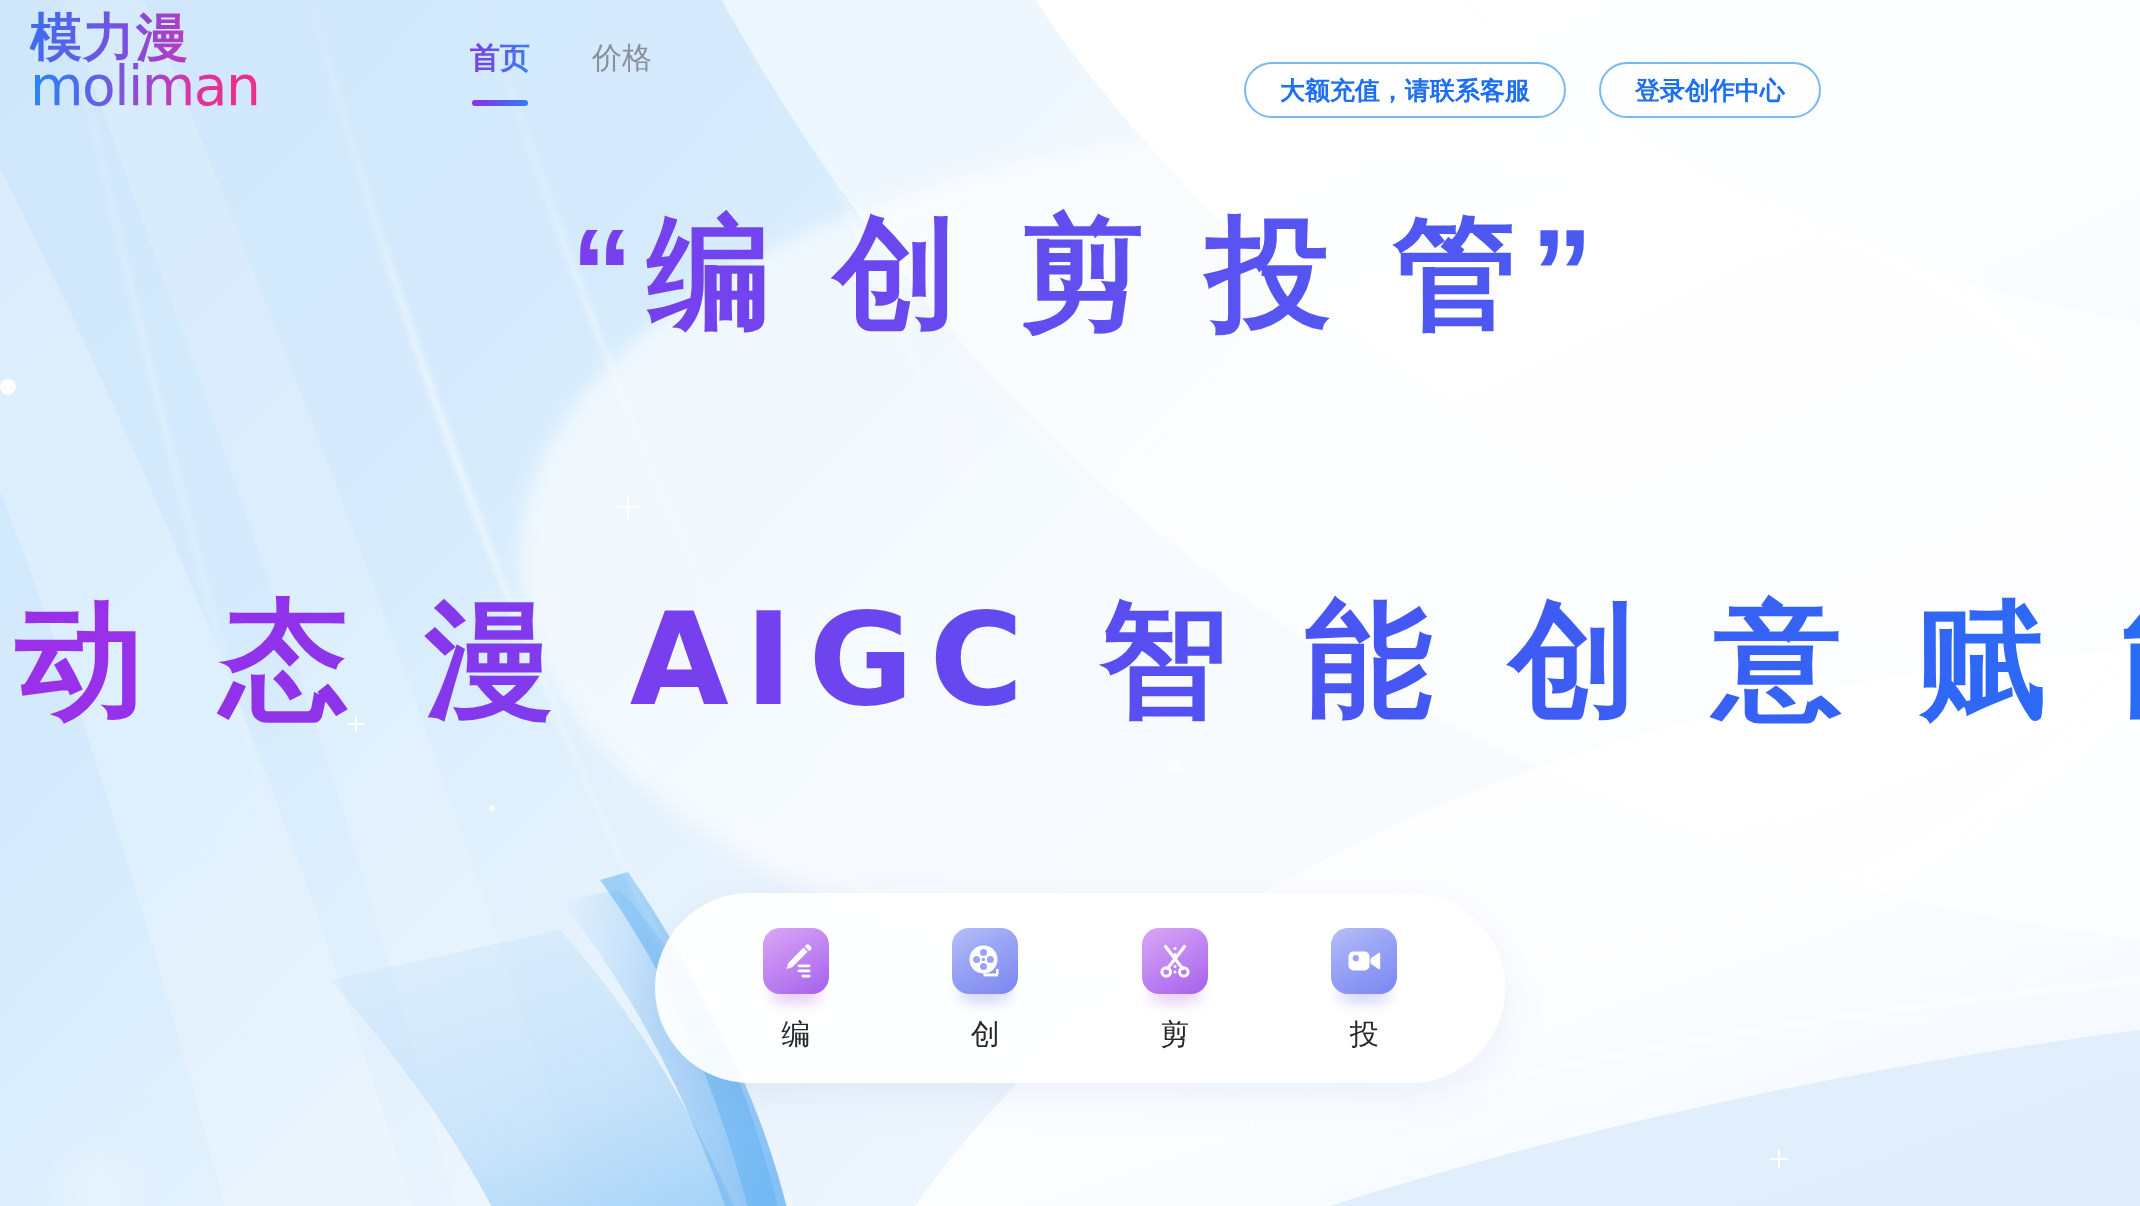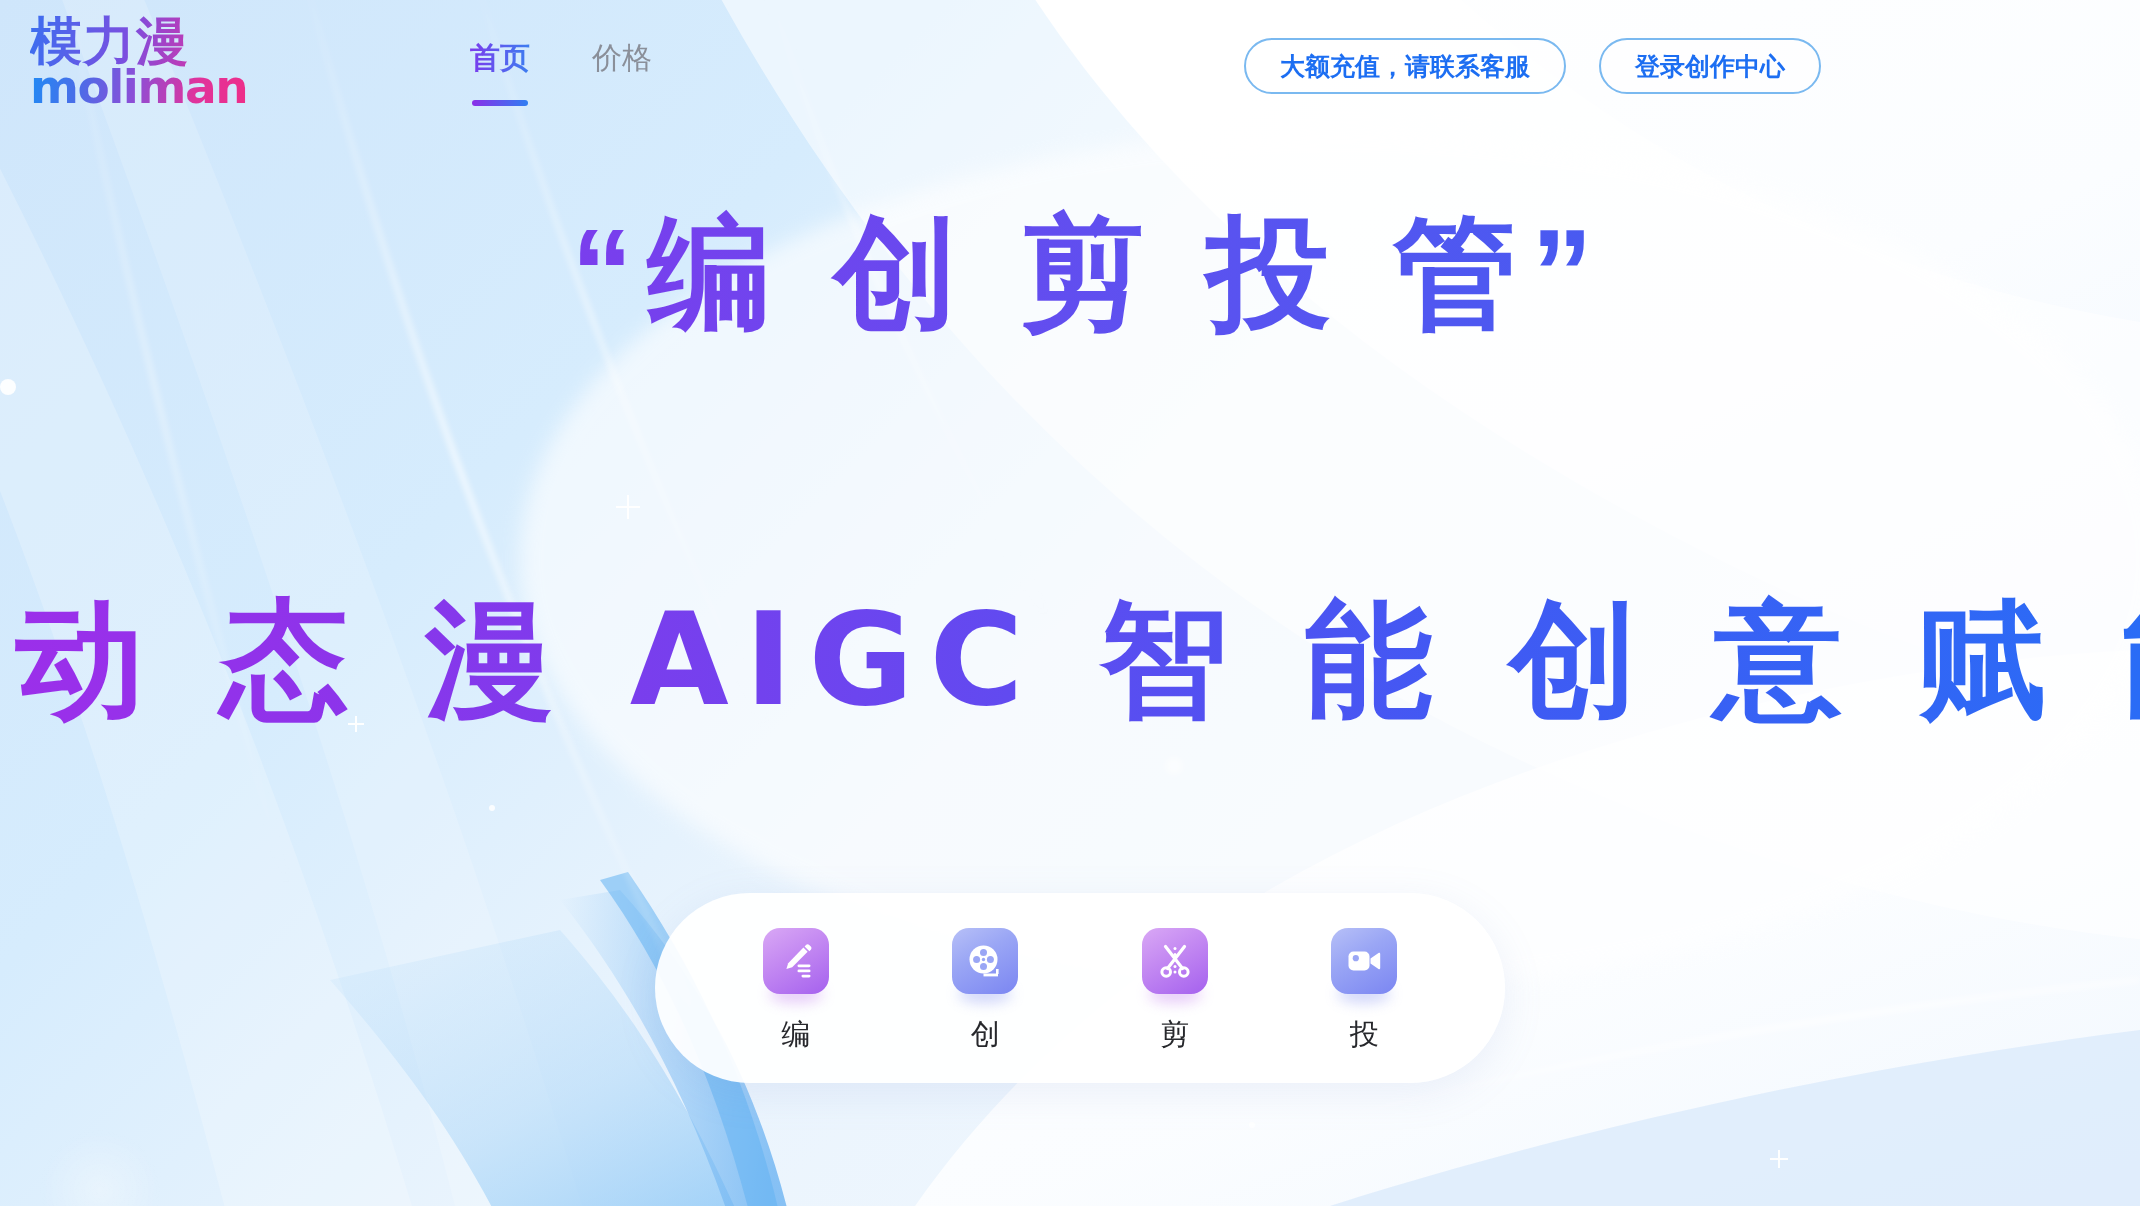--- a/index.html
+++ b/index.html
@@ -26,21 +26,21 @@
     display:flex; flex-direction:column; justify-content:center;
     line-height:1;
   }
   .logo-cn{
     font-size:52px; font-weight:700; letter-spacing:1px;
     background:linear-gradient(100deg,#3b6ff0 0%,#7a4fe0 42%,#c13ab4 70%,#f0308f 100%);
     -webkit-background-clip:text; background-clip:text; color:transparent;
     font-family:"DejaVu Sans","Liberation Sans",sans-serif;
   }
   .logo-en{
-    font-size:47px; font-weight:700; letter-spacing:-1.5px; margin-top:-4px;
+    font-size:55px; font-weight:400; letter-spacing:-1.5px; margin-top:-4px;
     background:linear-gradient(100deg,#1f8cf5 0%,#4a6de8 22%,#8a4fd8 45%,#e0339c 72%,#f22d83 100%);
     -webkit-background-clip:text; background-clip:text; color:transparent;
     font-family:"DejaVu Sans","Liberation Sans",sans-serif;
   }
 
   .nav{
     position:absolute; left:470px; top:38px;
     display:flex; align-items:flex-start; gap:62px;
   }
   .nav-item{
@@ -59,21 +59,21 @@
   }
 
   .header-actions{
     position:absolute; right:32px; top:38px;
     display:flex; align-items:center; gap:33px;
   }
   .pill{
     height:56px; border:2px solid #7ab9f0; border-radius:30px;
     display:flex; align-items:center; justify-content:center;
     padding:8px 34px; font-size:25px; font-weight:700; color:#1c6ef2;
-    background:rgba(255,255,255,0.38); cursor:pointer; white-space:nowrap;
+    background:rgba(255,255,255,0.38); cursor:pointer; white-space:nowrap;margin-top:24px;
   }
 
   
   .hero{ position:absolute; inset:0; z-index:30; pointer-events:none; }
 
   .headline-1{
     position:absolute; top:205px; left:0; width:2140px;
     text-align:center;
     font-size:124px; font-weight:700; line-height:1.1;
     letter-spacing:14px; text-indent:14px;

